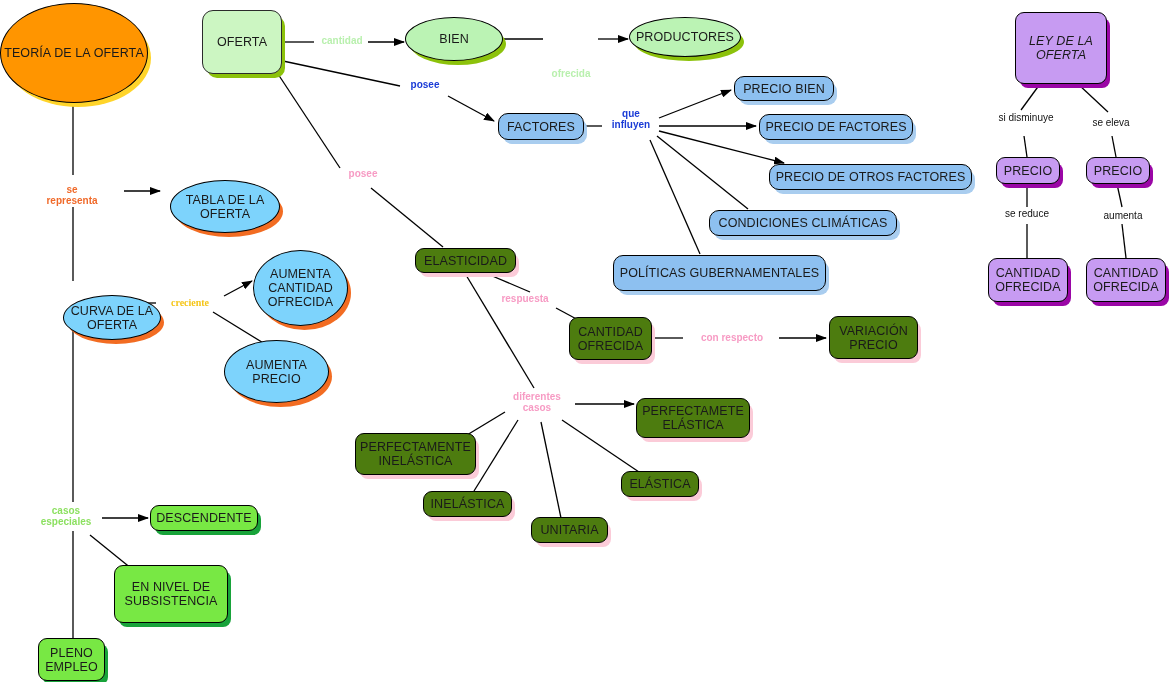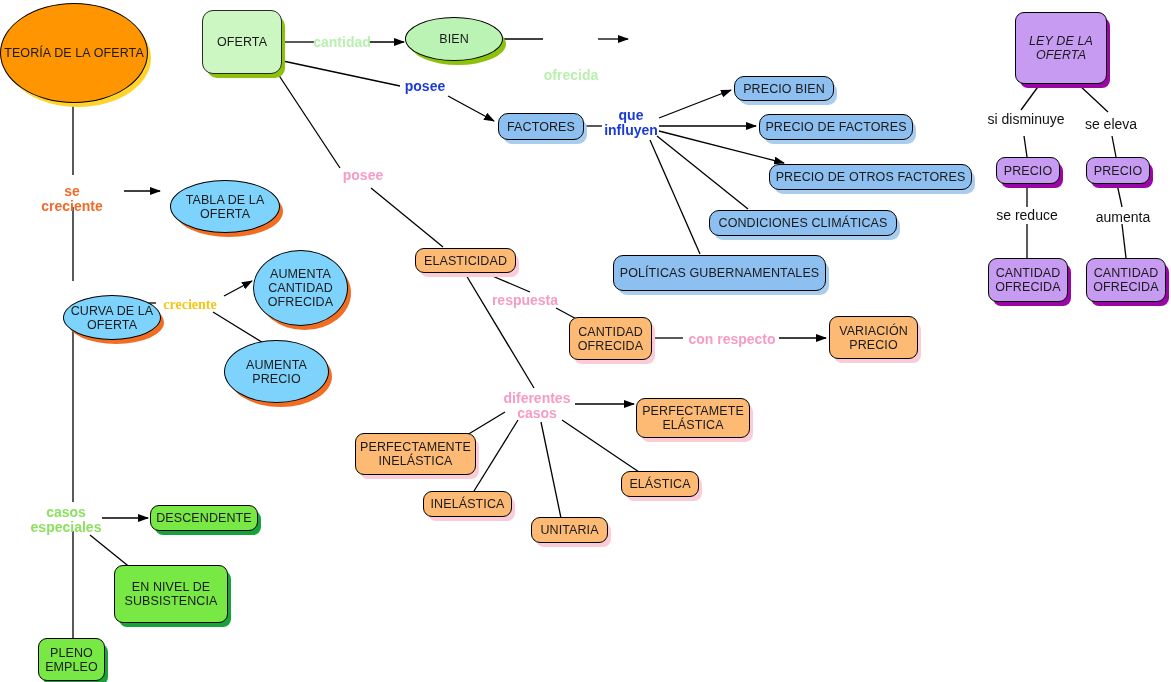--- a/index.html
+++ b/index.html
@@ -16,26 +16,26 @@
   .ell{border-radius:50%;border:1.4px solid #000;}
   .ell-orange{background:#FF9500;box-shadow:4px 5px 0 -1px #FFD42A;}
   .ell-yellow{background:#7dd3fc;box-shadow:4px 5px 0 -1px #F26C22;}
   .ell-green{background:#BBF3B4;box-shadow:4px 5px 0 -1px #8CC20B;}
 
   
   .bx{border:1.4px solid #000;border-radius:9px;}
   .bx-green{background:#CCF6C2;border-color:#2b2b2b;border-radius:11px;box-shadow:4px 5px 0 -1px #8CC20B;}
   .bx-lgreen{background:#78E844;box-shadow:4px 5px 0 -1px #18A33A;}
   .bx-blue{background:#8DC0F0;border-radius:10px;box-shadow:4px 5px 0 -1px #A9CDEF;}
-  .bx-pink{background:#fdba74;border-radius:9px;box-shadow:4px 5px 0 -1px #FBCBD8;}
+  .bx-pink{background:#4d7c0f;border-radius:9px;box-shadow:4px 5px 0 -1px #FBCBD8;}
   .bx-purple{background:#C79BF2;border-radius:9px;box-shadow:4px 5px 0 -1px #9A06A6;}
 
   
   .lbl{position:absolute;text-align:center;line-height:1.1;white-space:pre-line;
-       font-size:14px;font-weight:bold;}
+       font-size:10px;font-weight:bold;}
   .lbl-orange{color:#F06A2A;}
   .lbl-yellow{color:#F5C518;font-family:Liberation Serif, serif;}
   .lbl-green{color:#8CE060;}
   .lbl-paleg{color:#B9F0AE;}
   .lbl-blue{color:#1A3BD6;}
   .lbl-pink{color:#F79BC4;}
   .lbl-plain{color:#111;font-weight:normal;}
   .italic{font-style:italic;}
 </style>
 </head>
@@ -136,20 +136,23 @@
   </div>
 
   <div class="node bx bx-green" style="left:202px;top:10px;width:80px;height:64px;">
     <span>OFERTA</span>
   </div>
 
   <div class="node ell ell-green" style="left:405px;top:17px;width:98px;height:44px;">
     <span>BIEN</span>
   </div>
 
+  <div class="node ell ell-green" style="left:629px;top:17px;width:112px;height:40px;">
+    <span>PRODUCTORES</span>
+  </div>
 
   <div class="node bx bx-blue" style="left:498px;top:113px;width:86px;height:27px;">
     <span>FACTORES</span>
   </div>
 
   <div class="node bx bx-blue" style="left:734px;top:76px;width:100px;height:25px;">
     <span>PRECIO BIEN</span>
   </div>
 
   <div class="node bx bx-blue" style="left:759px;top:114px;width:154px;height:26px;">
@@ -214,21 +217,21 @@
 
   <div class="node bx bx-purple" style="left:988px;top:258px;width:80px;height:44px;">
     <span>CANTIDAD OFRECIDA</span>
   </div>
 
   <div class="node bx bx-purple" style="left:1086px;top:258px;width:80px;height:44px;">
     <span>CANTIDAD OFRECIDA</span>
   </div>
 
   <div class="lbl lbl-orange" style="left:22px;top:184px;width:100px;">se
-creciente</div>
+representa</div>
 
   <div class="lbl lbl-yellow" style="left:155px;top:297px;width:70px;">creciente</div>
 
   <div class="lbl lbl-green" style="left:28px;top:505px;width:76px;">casos
 especiales</div>
 
   <div class="lbl lbl-paleg" style="left:312px;top:35px;width:60px;">cantidad</div>
 
   <div class="lbl lbl-paleg" style="left:541px;top:32px;width:60px;margin-top:36px;">ofrecida</div>
 

